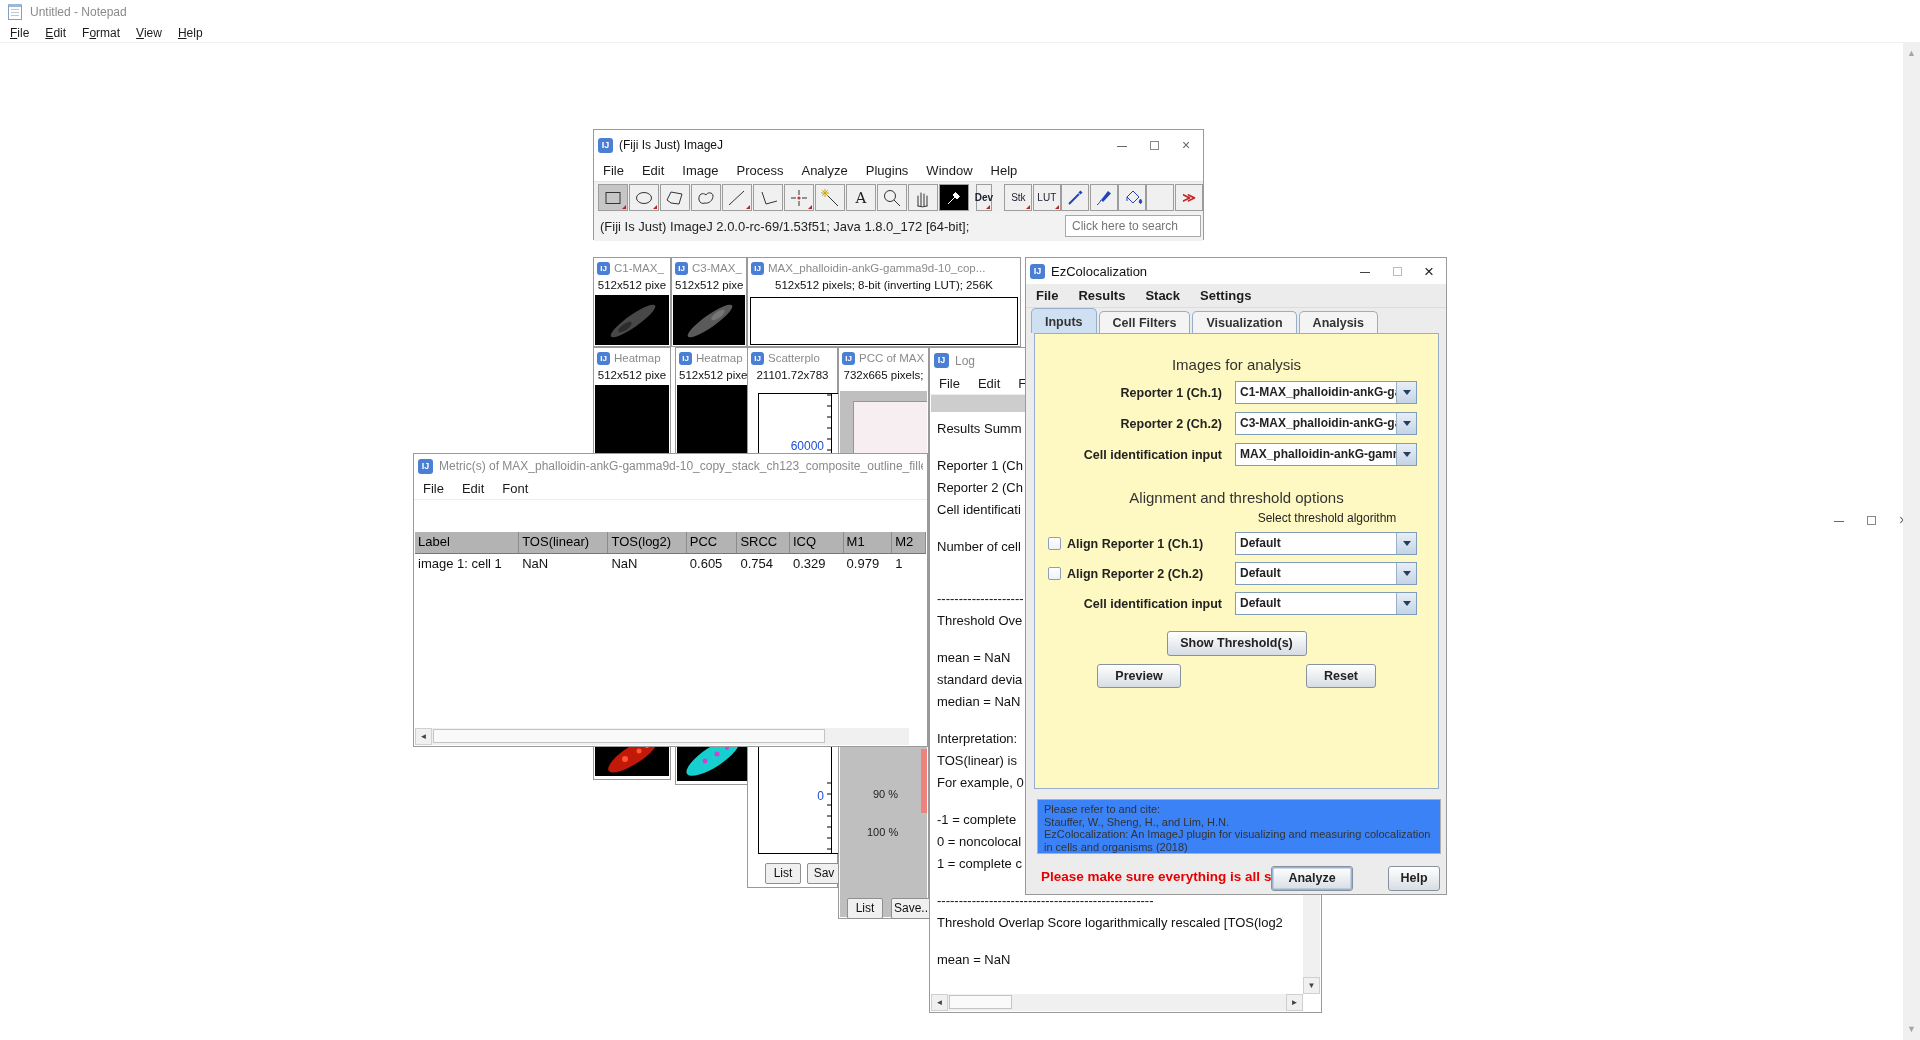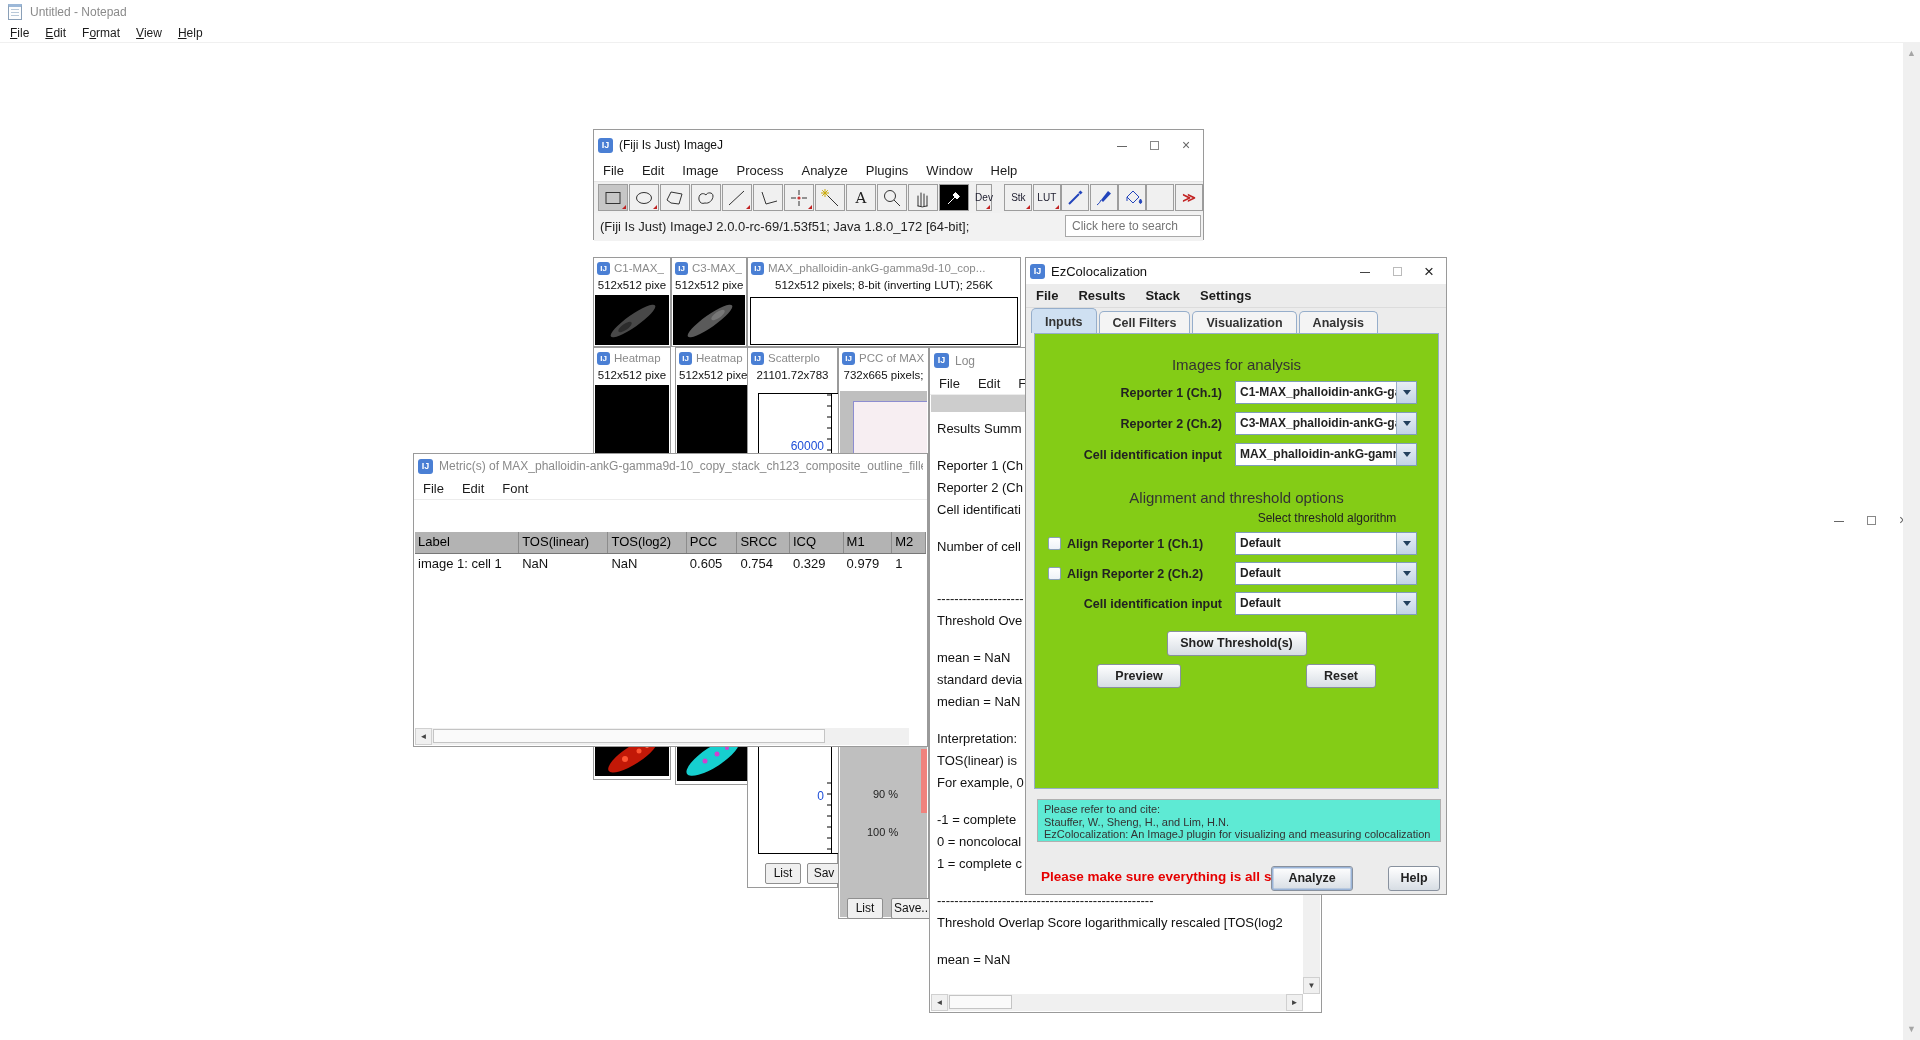--- a/index.html
+++ b/index.html
@@ -95,38 +95,38 @@
   
   #ez-tbar { height:26px; }
   #ez-tbar .ttl { font-size:13px; color:#111; }
   #ez-menu { height:24px; border-bottom:1px solid #dcdcdc; background:#ececec; }
   #ez-menu .menu-item { font-weight:bold; font-size:13px; padding:2px 10px; }
   #ez-tabs { position:absolute; left:5px; top:50px; height:25px; display:flex; gap:2px; }
   .tab { border:1px solid #96aecb; border-bottom:none; border-radius:5px 5px 0 0; background:#f4f4f4;
     font-size:12.5px; font-weight:bold; color:#333; padding:4px 13px 3px; position:relative; top:3px; }
   .tab.active { background:#cfe0f2; top:0; padding-top:6px; }
   #ez-panel { position:absolute; left:8px; top:75px; width:405px; height:456px; border:1px solid #96aecb;
-    background:#84cc16; overflow:hidden; }
+    background:#fef9c3; overflow:hidden; }
   .ez-h1 { font-size:15px; color:#333; text-align:center; }
   .ez-sub { font-size:12px; font-weight:normal; color:#222; text-align:center; width:182px; margin-left:201px; }
   .ez-row { display:flex; align-items:center; height:23px; margin:8px 0; }
   .ez-left { flex:0 0 200px; display:flex; align-items:center; justify-content:flex-end; padding-right:13px; }
   .ez-left.start { justify-content:flex-start; padding-left:13px; }
   .ez-lbl { font-size:12.5px; font-weight:bold; color:#222; white-space:nowrap; }
   .cb { width:13px; height:13px; border:1px solid #8aa0b8; border-radius:2px; margin-right:6px;
     background:linear-gradient(#ffffff,#eef2f8); flex:0 0 13px; }
   .combo { width:182px; height:23px; border:1px solid #7f9db9; background:#fff; display:flex; align-items:stretch; }
   .combo .cv { flex:1; font-size:12px; font-weight:bold; color:#222; padding:3px 4px; white-space:nowrap; overflow:hidden; }
   .combo .ca { flex:0 0 20px; background:linear-gradient(#e8eef6,#c3d4e6); border-left:1px solid #9ab0c6;
     display:flex; align-items:center; justify-content:center; }
   .combo .ca i { width:0; height:0; border-left:4.5px solid transparent; border-right:4.5px solid transparent;
     border-top:5.5px solid #22405e; }
   .swbtn { background:linear-gradient(#ffffff,#d7dde4); border:1px solid #88919e; border-radius:3px;
     font-size:12.5px; font-weight:bold; color:#222; text-align:center; }
-  #ez-cite { position:absolute; left:11px; top:541px; width:404px; height:43px; background:#5eead4;
+  #ez-cite { position:absolute; left:11px; top:541px; width:404px; height:55px; background:#3b82f6;
     border:1px solid #b0b0b0; padding:3px 6px; overflow:hidden; }
   #ez-cite div { font-size:11px; color:#333; line-height:12.5px; white-space:nowrap; }
   #ez-warning { position:absolute; left:15px; top:611px; font-size:13.5px; font-weight:bold; color:#e60000; }
   #ez-analyze { position:absolute; left:245px; top:608px; width:82px; height:25px; line-height:23px;
     box-shadow:inset 0 0 0 1.5px #9ab4d8; }
   #ez-preview-row { display:flex; justify-content:space-between; padding:0 62px; margin-top:8px; }
   #ez-help { position:absolute; left:362px; top:608px; width:52px; height:25px; line-height:23px; }
   #ez-show-thresh { width:140px; height:25px; line-height:23px; margin:16px auto 0; display:block; }
   .np-ic { width:14px; height:16px; background:#fdfdfd; border:1px solid #8aa0b8; border-top:3px solid #9cb8d8; position:relative; }
   .np-ic::before { content:""; position:absolute; left:2px; top:2px; width:8px; height:1px;
@@ -262,21 +262,21 @@
         </svg>
       </div>
       <div class="tool dark" style="left: 345px; width: 30px;">
         <svg width="22" height="22">
           <g stroke="#fff">
             <line x1="5" y1="17" x2="13" y2="9"></line>
             <path d="M12.5 5.5 l4 4 -2.5 2.5 -4 -4 z" fill="#fff"></path>
           </g>
         </svg>
       </div>
-      <div class="tool" style="left: 382px; width: 16px;">
+      <div class="tool" style="left: 382px; width: 16px; font-weight: bold;">
         <span class="tl-label">Dev</span>
         <i class="mark"></i>
       </div>
       <div class="tool" style="left: 410.4px; width: 28px;">
         <span class="tl-label">Stk</span>
         <i class="mark"></i>
       </div>
       <div class="tool" style="left: 438.8px; width: 28px;">
         <span class="tl-label">LUT</span>
         <i class="mark"></i>

